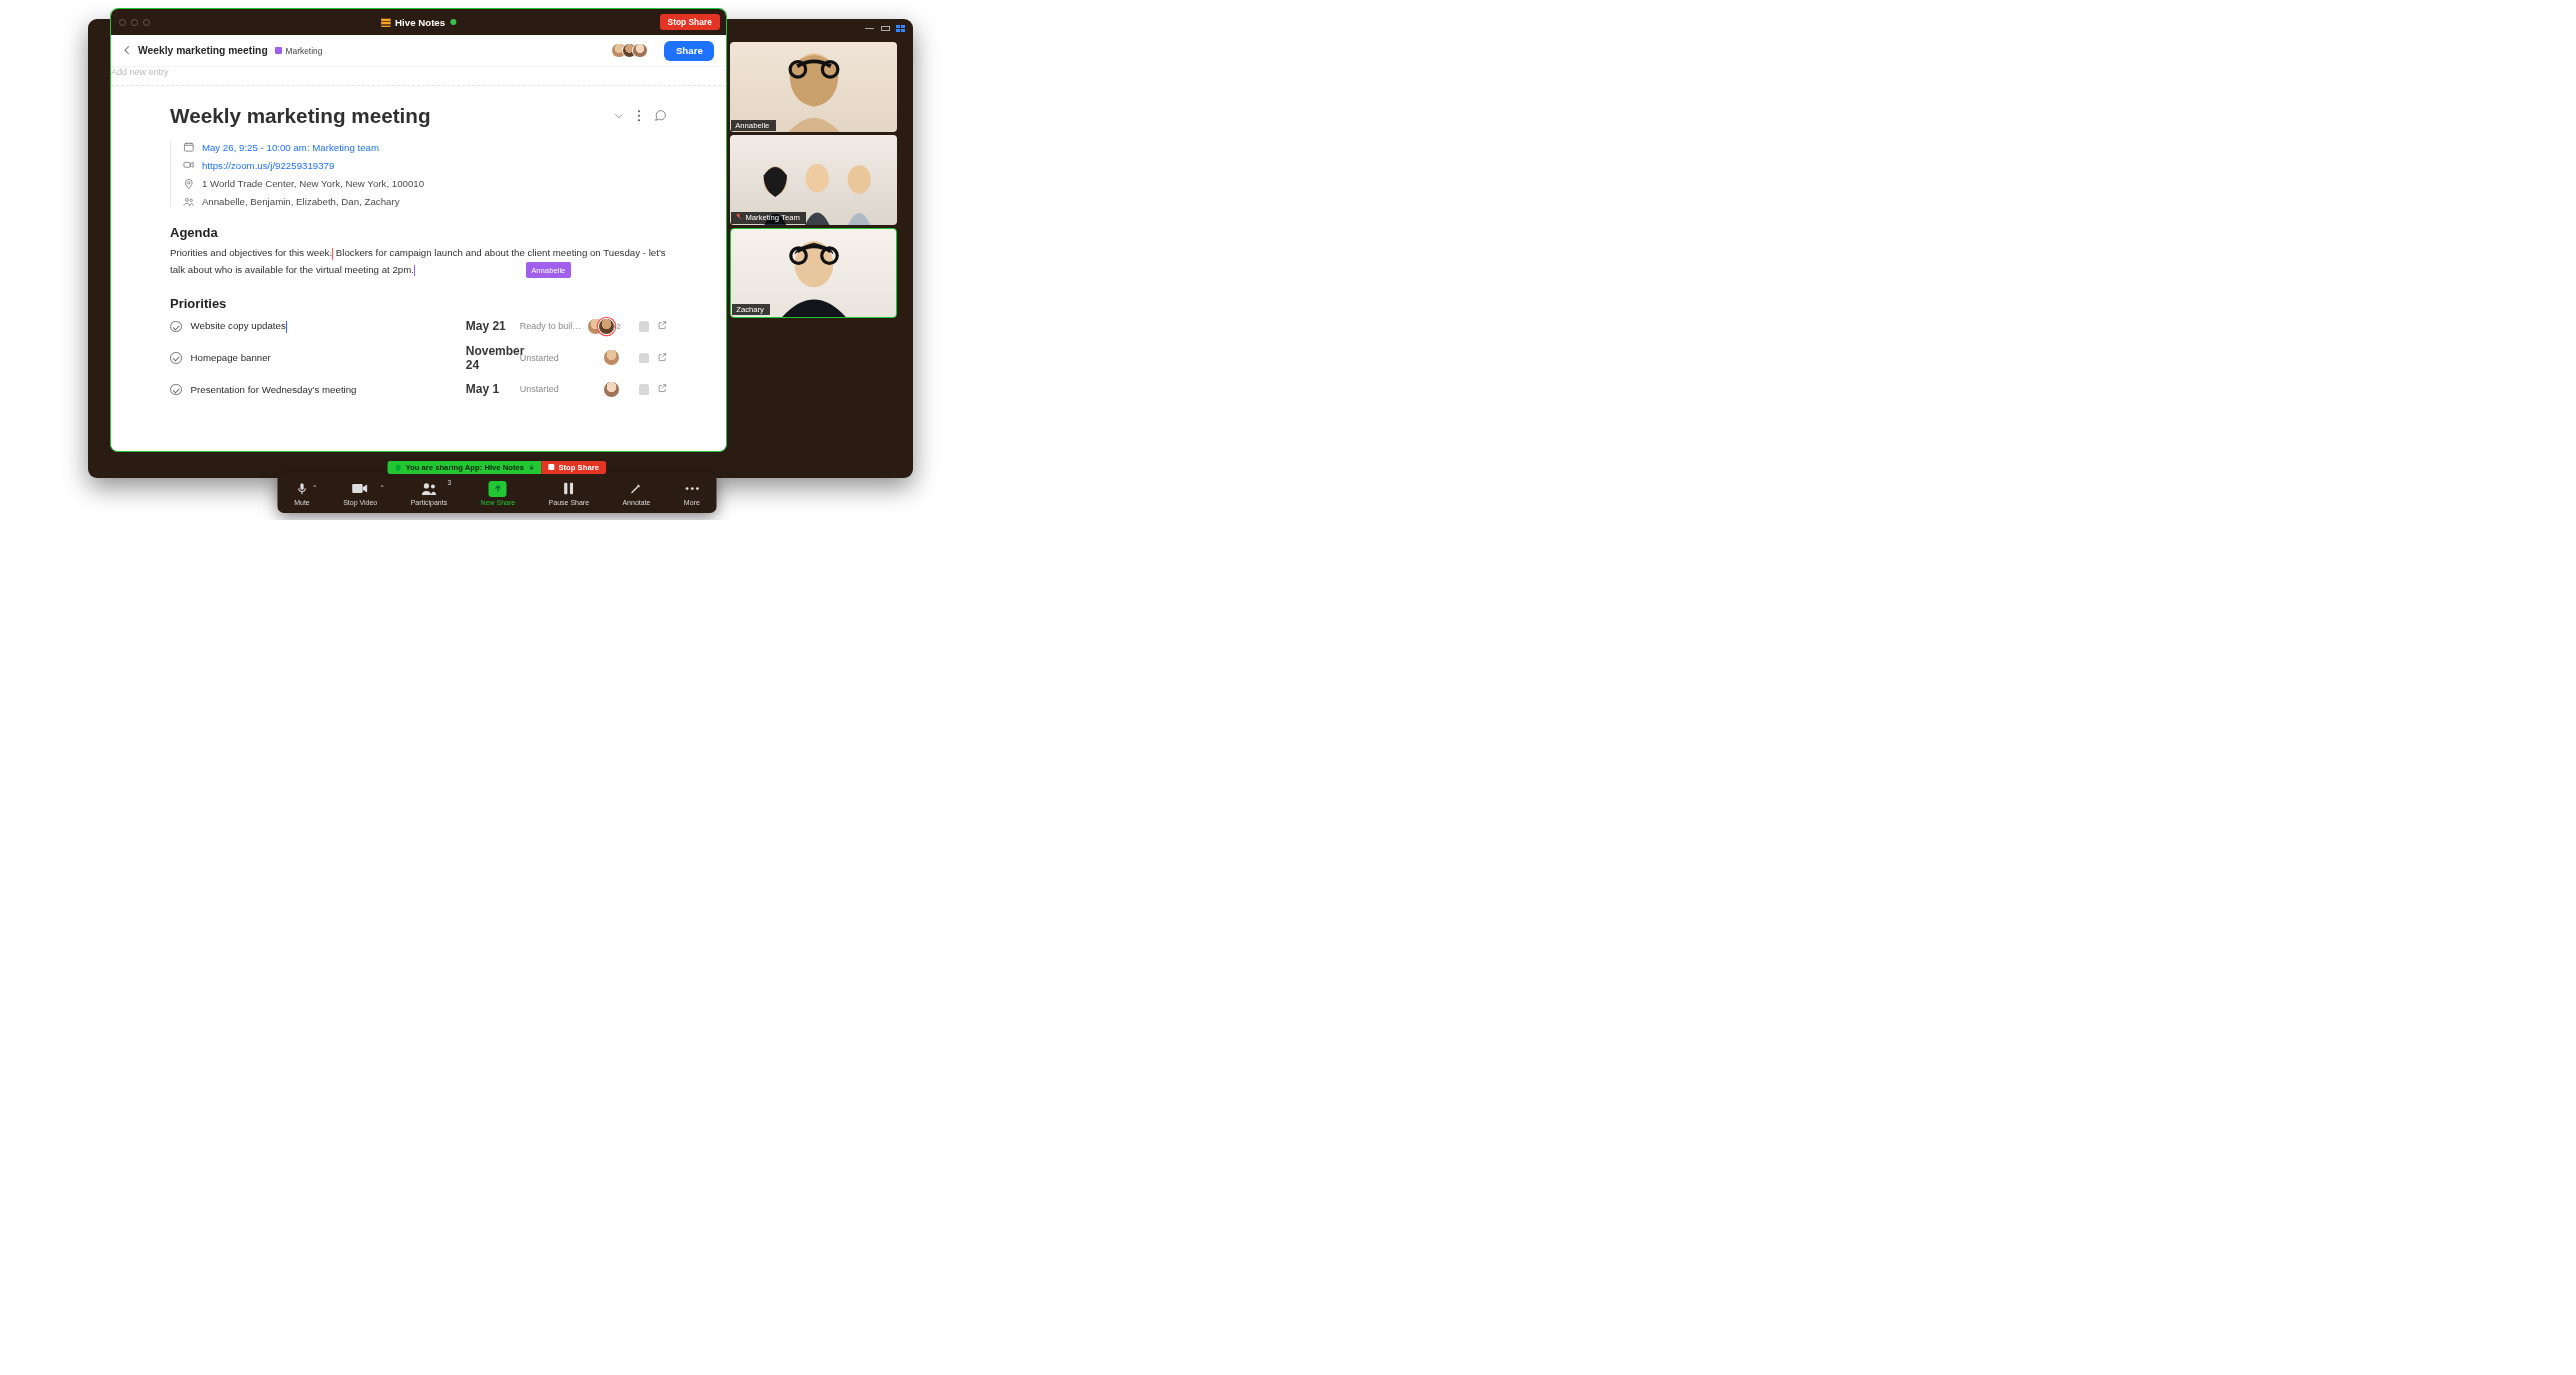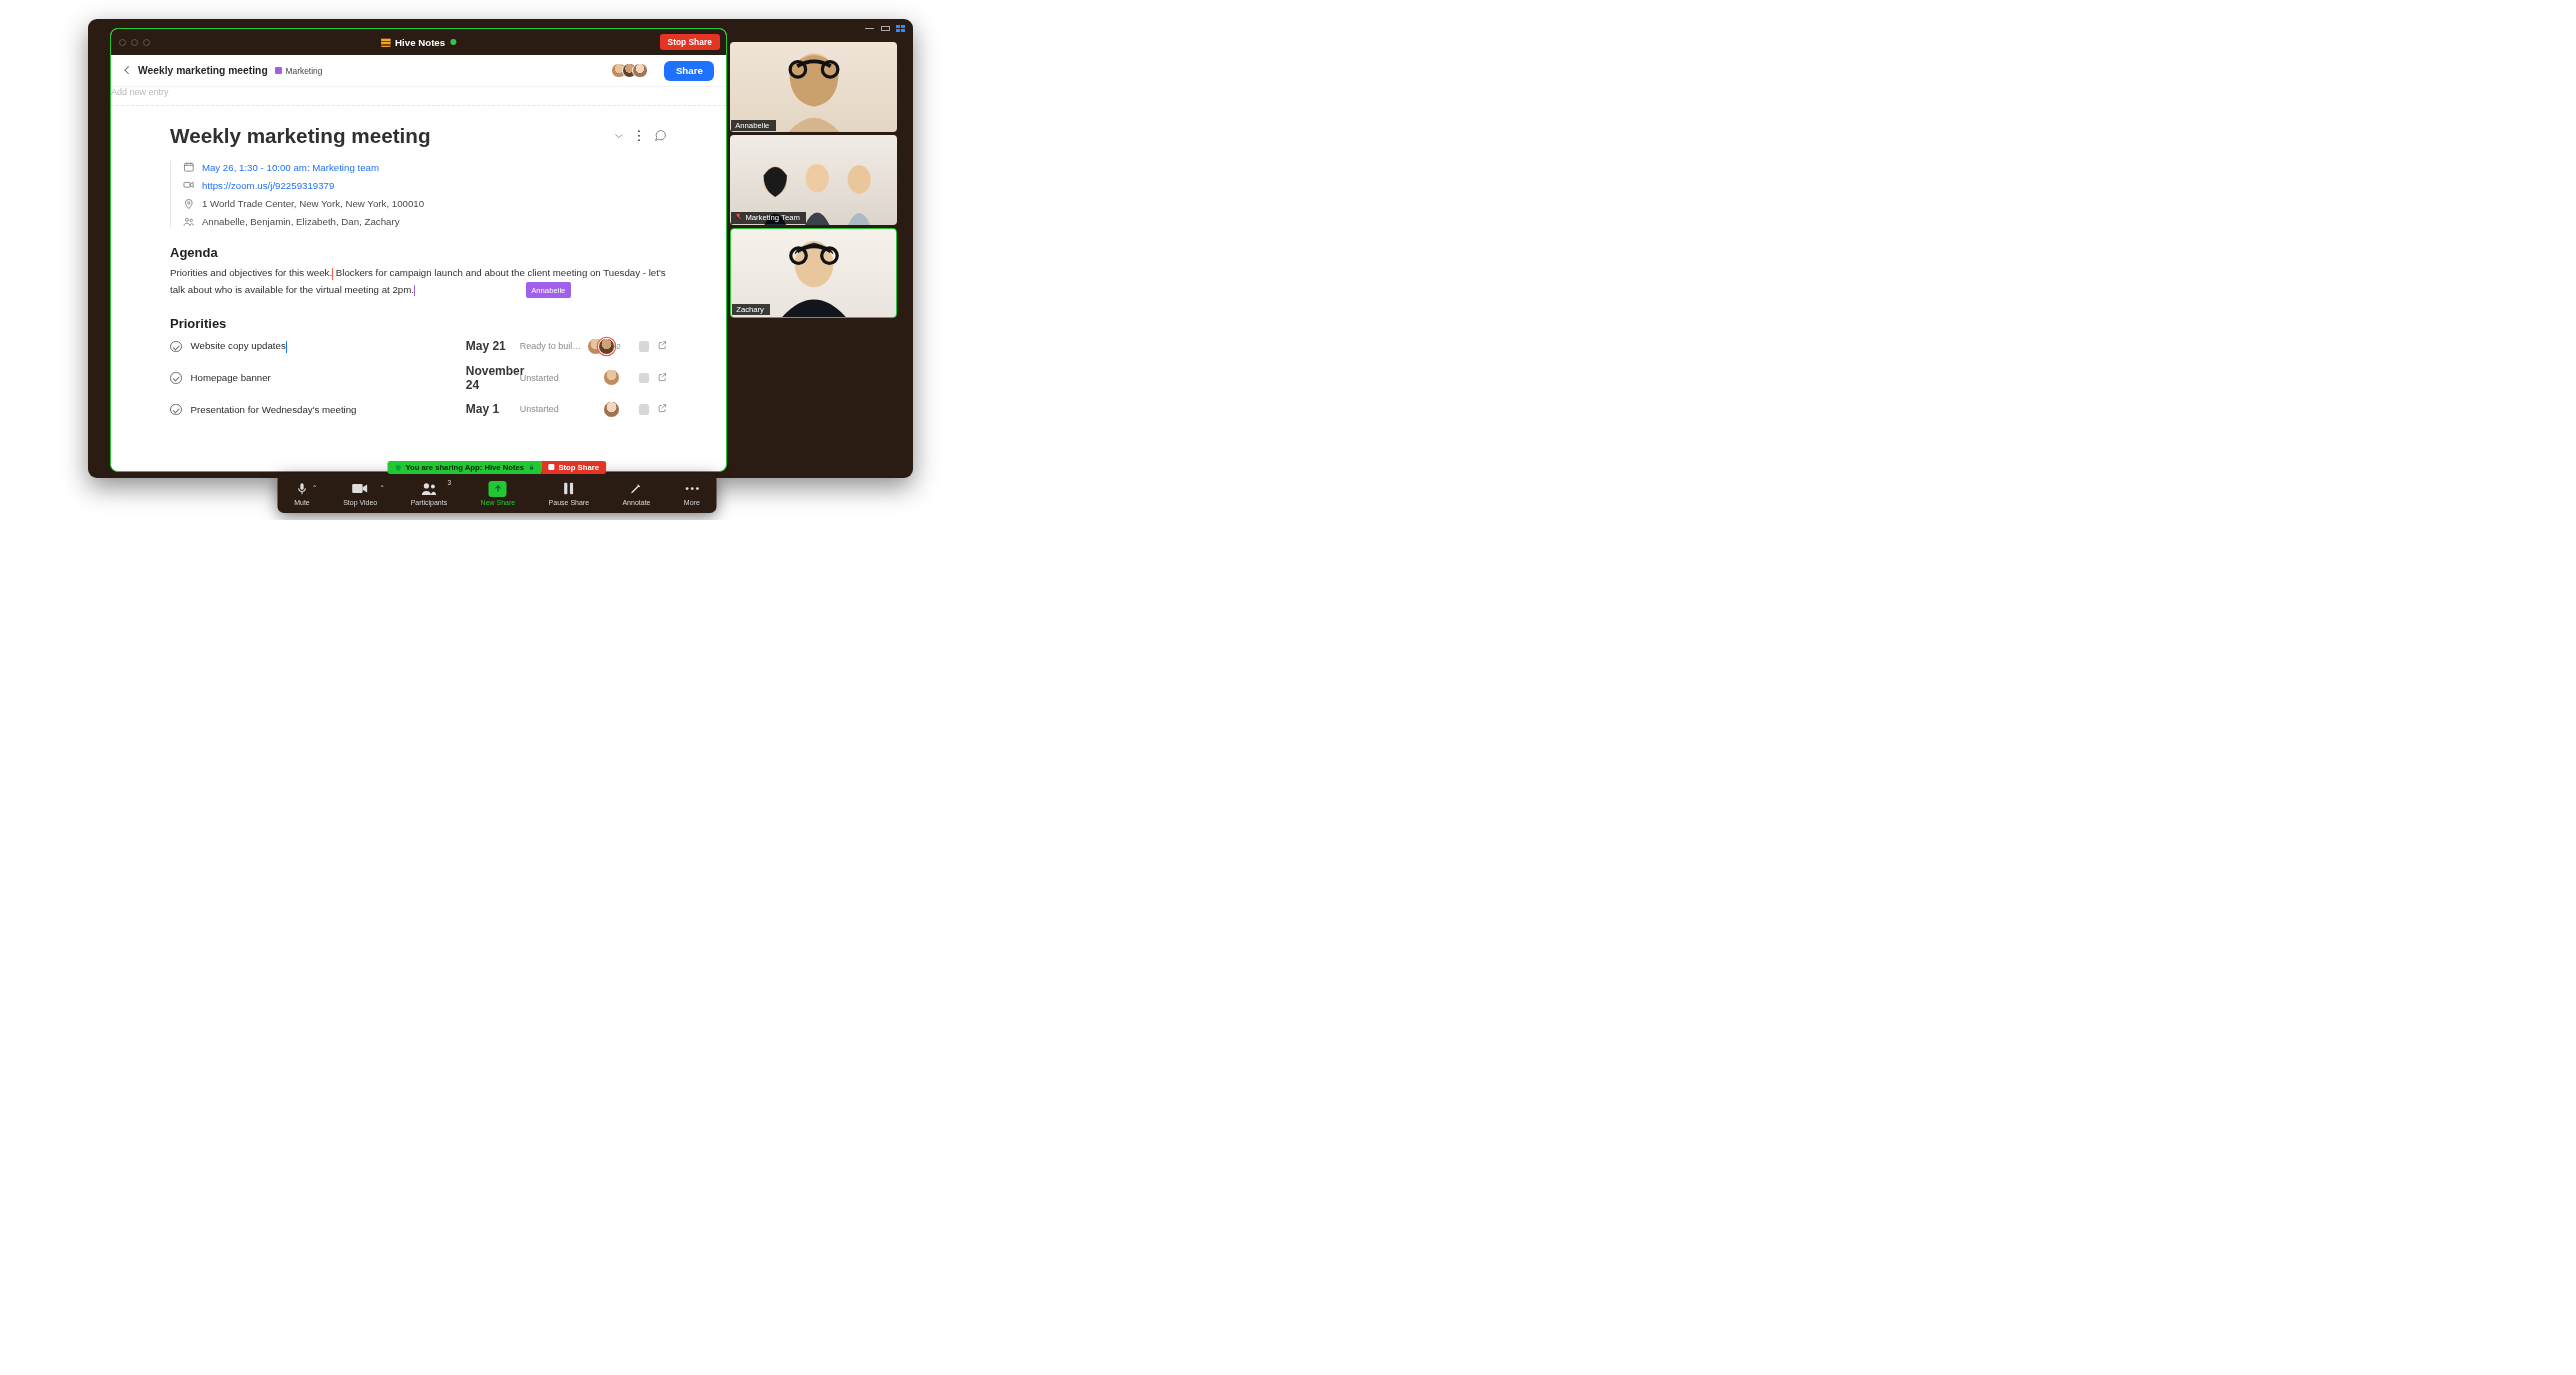--- a/index.html
+++ b/index.html
@@ -64,21 +64,21 @@
   }
   .mic-muted { color: #ff5a4a; font-size: 7.7px; }
   .person-svg{position:absolute;left:50%;top:55%;transform:translate(-50%,-50%);}
   .bg-warm{background:linear-gradient(#efe4d6,#e4d6c4);}
   .bg-cool{background:linear-gradient(#f6f1ea,#e9e4de);}
   .bg-room{background:linear-gradient(#f1ece6,#dcd5cb);}
   
   .share-border {
     position: absolute;
     left: 110px;
-    top: 28px;
+    top: 8px;
     width: 617px;
     height: 444px;
     border: 1.9px solid #22c733;
     border-radius: 7.7px;
     overflow: hidden;
     background: #fff;
     z-index: 5;
   }
   .hive-titlebar {
     height: 26px;
@@ -316,21 +316,21 @@
             </svg></span>
       </div>
     </div>
 
     <div class="meta">
       <div class="meta-row link">
         <svg width="11.6" height="11.6" viewBox="0 0 24 24">
             <rect x="3" y="5" width="18" height="16" rx="2" class="ic"></rect>
             <path d="M3 9h18M8 3v4M16 3v4" class="ic"></path>
           </svg>
-        <a>May 26, 1:30 - 10:00 am: Marketing team</a>
+        <a>May 26, 9:25 - 10:00 am: Marketing team</a>
       </div>
       <div class="meta-row link">
         <svg width="11.6" height="11.6" viewBox="0 0 24 24">
             <rect x="2" y="7" width="13" height="10" rx="2" class="ic"></rect>
             <path d="M15 10l6-3v10l-6-3z" class="ic"></path>
           </svg>
         <a>https://zoom.us/j/92259319379</a>
       </div>
       <div class="meta-row">
         <svg width="11.6" height="11.6" viewBox="0 0 24 24">

